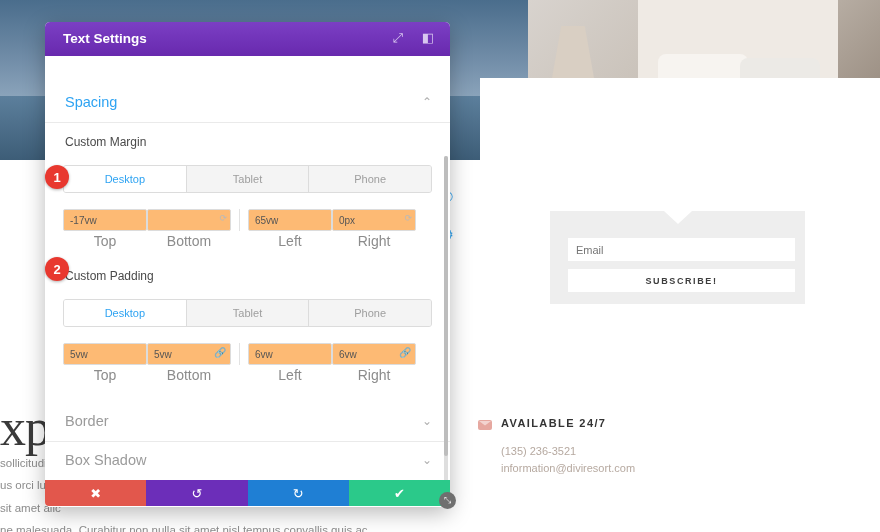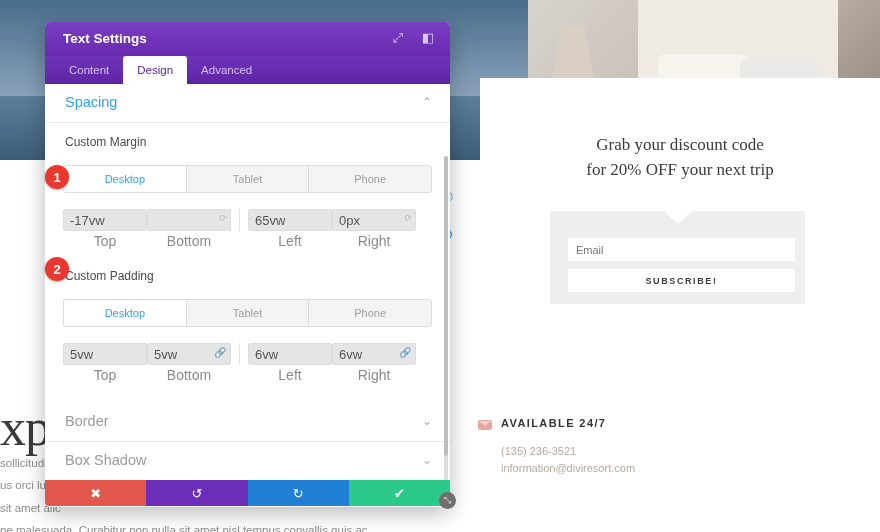--- a/index.html
+++ b/index.html
@@ -306,25 +306,25 @@
   .quad-cell {
     position: absolute;
     top: 0;
     height: 22px;
     box-sizing: border-box;
   }
   .quad-input {
     width: 100%; height: 22px;
     border: 1px solid #dcdcdc;
     border-radius: 2px;
-    font-size: 13px;
+    font-size: 10px;
     color: #555;
     padding: 0 32px 0 6px;
     box-sizing: border-box;
-    background: #e5e5e5;
+    background: #fdba74;
     font-family: "Liberation Sans", sans-serif;
   }
   .quad-sub {
     position: absolute;
     top: 24px;
     width: 100%;
     text-align: center;
     font-size: 14px;
     color: #8c8c8c;
   }
@@ -413,24 +413,20 @@
     <div class="bedhead"></div>
     <div class="pillow"></div>
     <div class="pillow2"></div>
     <div class="bed"></div>
     <div class="throw"></div>
     <div class="nightstand"></div>
     <div class="lamp"></div>
   </div>
 
   <div class="promo-panel">
-    <div class="promo-title">
-      <div>Grab your discount code</div>
-      <div>for 20% OFF your next trip</div>
-    </div>
     <div class="promo-card">
       <div class="promo-notch"></div>
       <input class="email-input" type="text" placeholder="Email" style="">
       <button class="subscribe-btn">SUBSCRIBE!</button>
     </div>
   </div>
 
   <div class="contact-block">
     <div class="contact-icon"></div>
     <div class="contact-title">AVAILABLE 24/7</div>
@@ -452,25 +448,20 @@
 </div>
 
 <div id="settings-modal">
 
   <div class="modal-header">
     <div class="modal-title">Text Settings</div>
     <div class="hdr-icon expand">⤢</div>
     <div class="hdr-icon dock">◧</div>
   </div>
 
-  <div class="modal-tabs">
-    <div class="modal-tab">Content</div>
-    <div class="modal-tab active">Design</div>
-    <div class="modal-tab">Advanced</div>
-  </div>
 
   <div class="modal-body">
 
     <div class="section-head">
       <div class="label">Spacing</div>
       <div class="chev">⌃</div>
     </div>
 
     <div class="field-label">Custom Margin</div>
     <div class="device-tabs">

